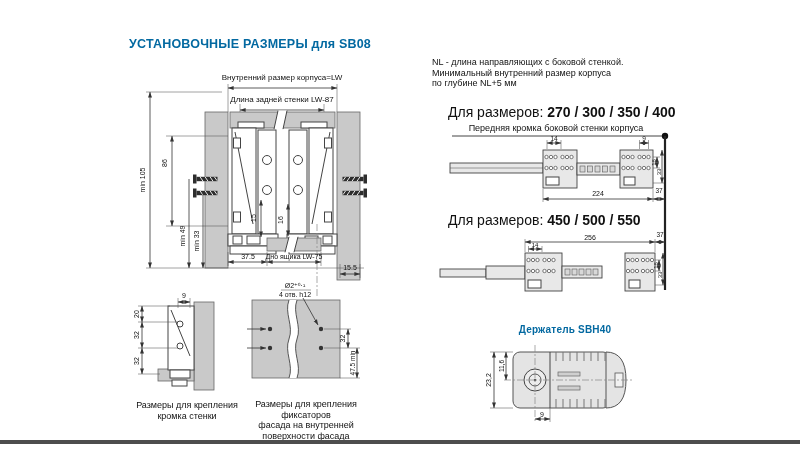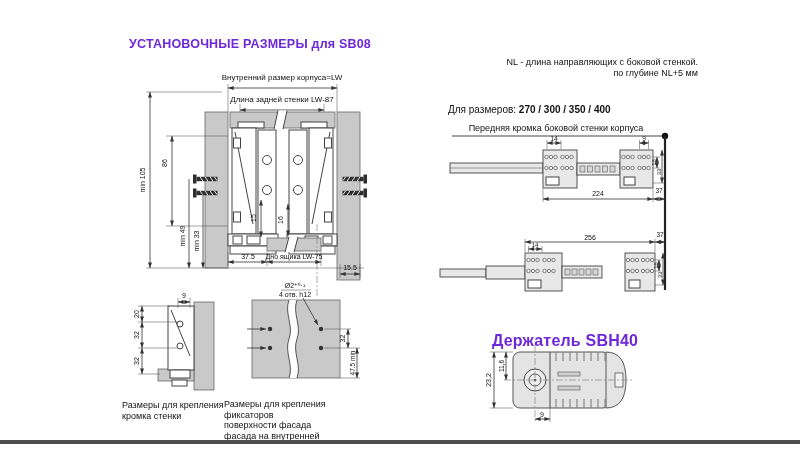--- a/index.html
+++ b/index.html
@@ -1,23 +1,23 @@
 <!DOCTYPE html>
 <html><head>
 <meta charset="utf-8">
 <style>
   html,body{margin:0;padding:0;background:#fff;}
   .page{position:relative;width:800px;height:450px;background:#ffffff;overflow:hidden;
         font-family:"Liberation Sans","DejaVu Sans",sans-serif;color:#111;}
   .abs{position:absolute;}
-  .title{font-weight:bold;font-size:12.5px;color:#6d28d9;text-align:center;letter-spacing:.2px;}
+  .title{font-weight:bold;font-size:12.5px;color:#0369a1;text-align:center;letter-spacing:.2px;}
   .note{font-size:9px;line-height:10.5px;color:#111;}
-  .sizes{font-size:10px;color:#111;}
+  .sizes{font-size:14px;color:#111;}
   .sizes .v{font-weight:bold;}
-  .cap{font-size:9px;line-height:10.5px;text-align:left;color:#111;}
+  .cap{font-size:9px;line-height:10.5px;text-align:center;color:#111;}
   svg{position:absolute;overflow:visible;}
   svg text{font-family:"Liberation Sans","DejaVu Sans",sans-serif;fill:#111;}
   .lb{font-size:8px;}
   .lb9{font-size:9px;}
   .d{font-size:7px;}
   .d65{font-size:6.5px;}
   .d6{font-size:6px;}
   .fillw{fill:#ffffff;stroke:#444;stroke-width:1;}
   .fillg{fill:#c9c9c9;stroke:#666;stroke-width:0.8;}
   .fille{fill:#e8e8e8;stroke:#444;stroke-width:0.9;}
@@ -30,32 +30,37 @@
   .wv{stroke:#444;stroke-width:0.9;fill:none;}
   .footer-rule{background:#4d4d4d;}
 </style>
 </head>
 <body>
 
 <div class="page">
 
   <div class="abs title" style="left:95px;top:37px;width:310px;">УСТАНОВОЧНЫЕ РАЗМЕРЫ для SB08</div>
 
-  <div class="abs note" style="left:448px;top:57px;width:250px;text-align:right;">
+  <div class="abs note" style="left:432px;top:57px;width:250px;">
     <div>NL - длина направляющих с боковой стенкой.</div>
+    <div>Минимальный внутренний размер корпуса</div>
     <div>по глубине NL+5 мм</div>
   </div>
 
   <div class="abs sizes" style="left:448px;top:104px;">
     <span>Для размеров:</span>
     <span class="v">270 / 300 / 350 / 400</span>
   </div>
 
-
-  <div class="abs title" style="left:470px;top:332px;width:190px;font-size:16px;">Держатель SBH40</div>
+  <div class="abs sizes" style="left:448px;top:212px;z-index:3;">
+    <span>Для размеров:</span>
+    <span class="v">450 / 500 / 550</span>
+  </div>
+
+  <div class="abs title" style="left:470px;top:324px;width:190px;font-size:10px;">Держатель SBH40</div>
 
   <svg style="left:62px;top:66px;" width="340" height="244" viewBox="0 0 340 244">
     <defs>
       <marker id="ar" orient="auto-start-reverse" markerWidth="7" markerHeight="6" refX="7" refY="3" viewBox="0 0 7 6">
         <path d="M7,3 L0,0.5 L0,5.5 z" fill="#333"></path>
       </marker>
       <g id="scr">
         <rect x="0" y="-4.5" width="3.5" height="9" fill="#2e2e2e"></rect>
         <rect x="3.5" y="-2.2" width="21" height="4.4" fill="#2e2e2e"></rect>
         <path d="M7,-2.2 l3,4.4 M12,-2.2 l3,4.4 M17,-2.2 l3,4.4 M21.5,-2 l2.5,3.6" stroke="#fff" stroke-width="0.9" fill="none"></path>
@@ -209,24 +214,24 @@
       <line class="xl" x1="81" y1="49" x2="108" y2="49"></line>
       <line class="xl" x1="81" y1="68" x2="117" y2="68"></line>
       <line class="dl" x1="105" y1="49" x2="105" y2="68" marker-start="url(#ar)" marker-end="url(#ar)"></line>
       <line class="xl" x1="97" y1="98" x2="117" y2="98"></line>
       <line class="dl" x1="114" y1="68" x2="114" y2="98" marker-start="url(#ar)" marker-end="url(#ar)"></line>
     </g>
     <text class="d" transform="translate(102,58.5) rotate(-90)" text-anchor="middle">32</text>
     <text class="d65" transform="translate(111.5,83) rotate(-90)" text-anchor="middle">47.5 min</text>
   </svg>
 
-  <div class="abs cap" style="left:224px;top:399px;width:140px;">
+  <div class="abs cap" style="left:236px;top:399px;width:140px;">
     <div>Размеры для крепления фиксаторов</div>
+    <div>фасада на внутренней</div>
     <div>поверхности фасада</div>
-    <div>фасада на внутренней</div>
   </div>
 
   <svg style="left:438px;top:122px;" width="256" height="182" viewBox="0 0 256 182">
     <text class="lb9" x="118" y="9" text-anchor="middle">Передняя кромка боковой стенки корпуса</text>
     <line class="th" x1="14" y1="14" x2="224" y2="14"></line>
     <circle cx="227" cy="14" r="3.2" fill="#111"></circle>
     <line x1="227" y1="14" x2="227" y2="168" stroke="#222" stroke-width="2.2"></line>
 
     <g>
       <rect class="fille" x="12" y="41" width="93" height="10"></rect>

